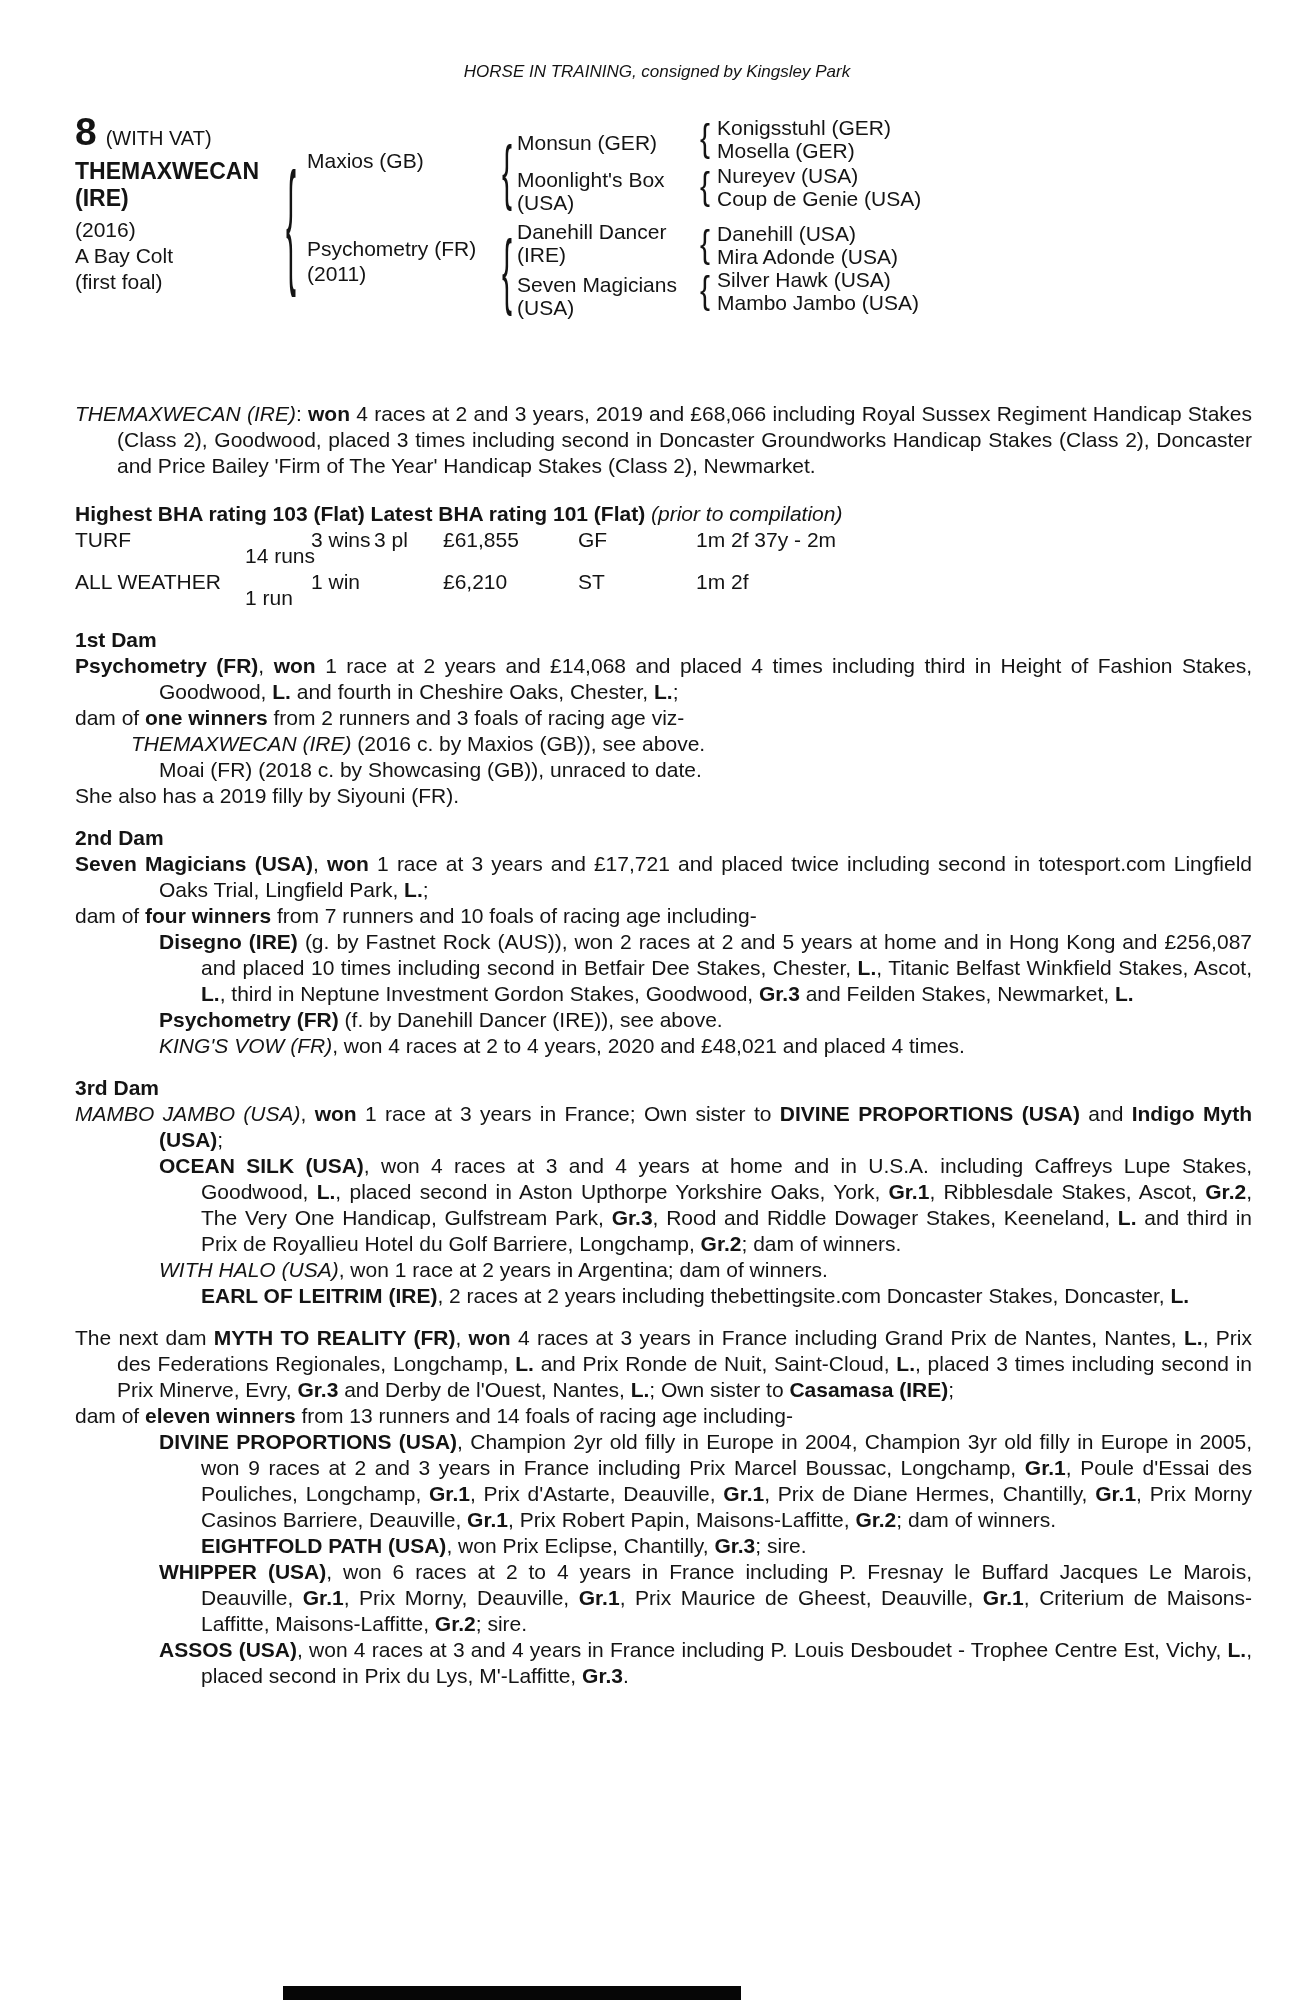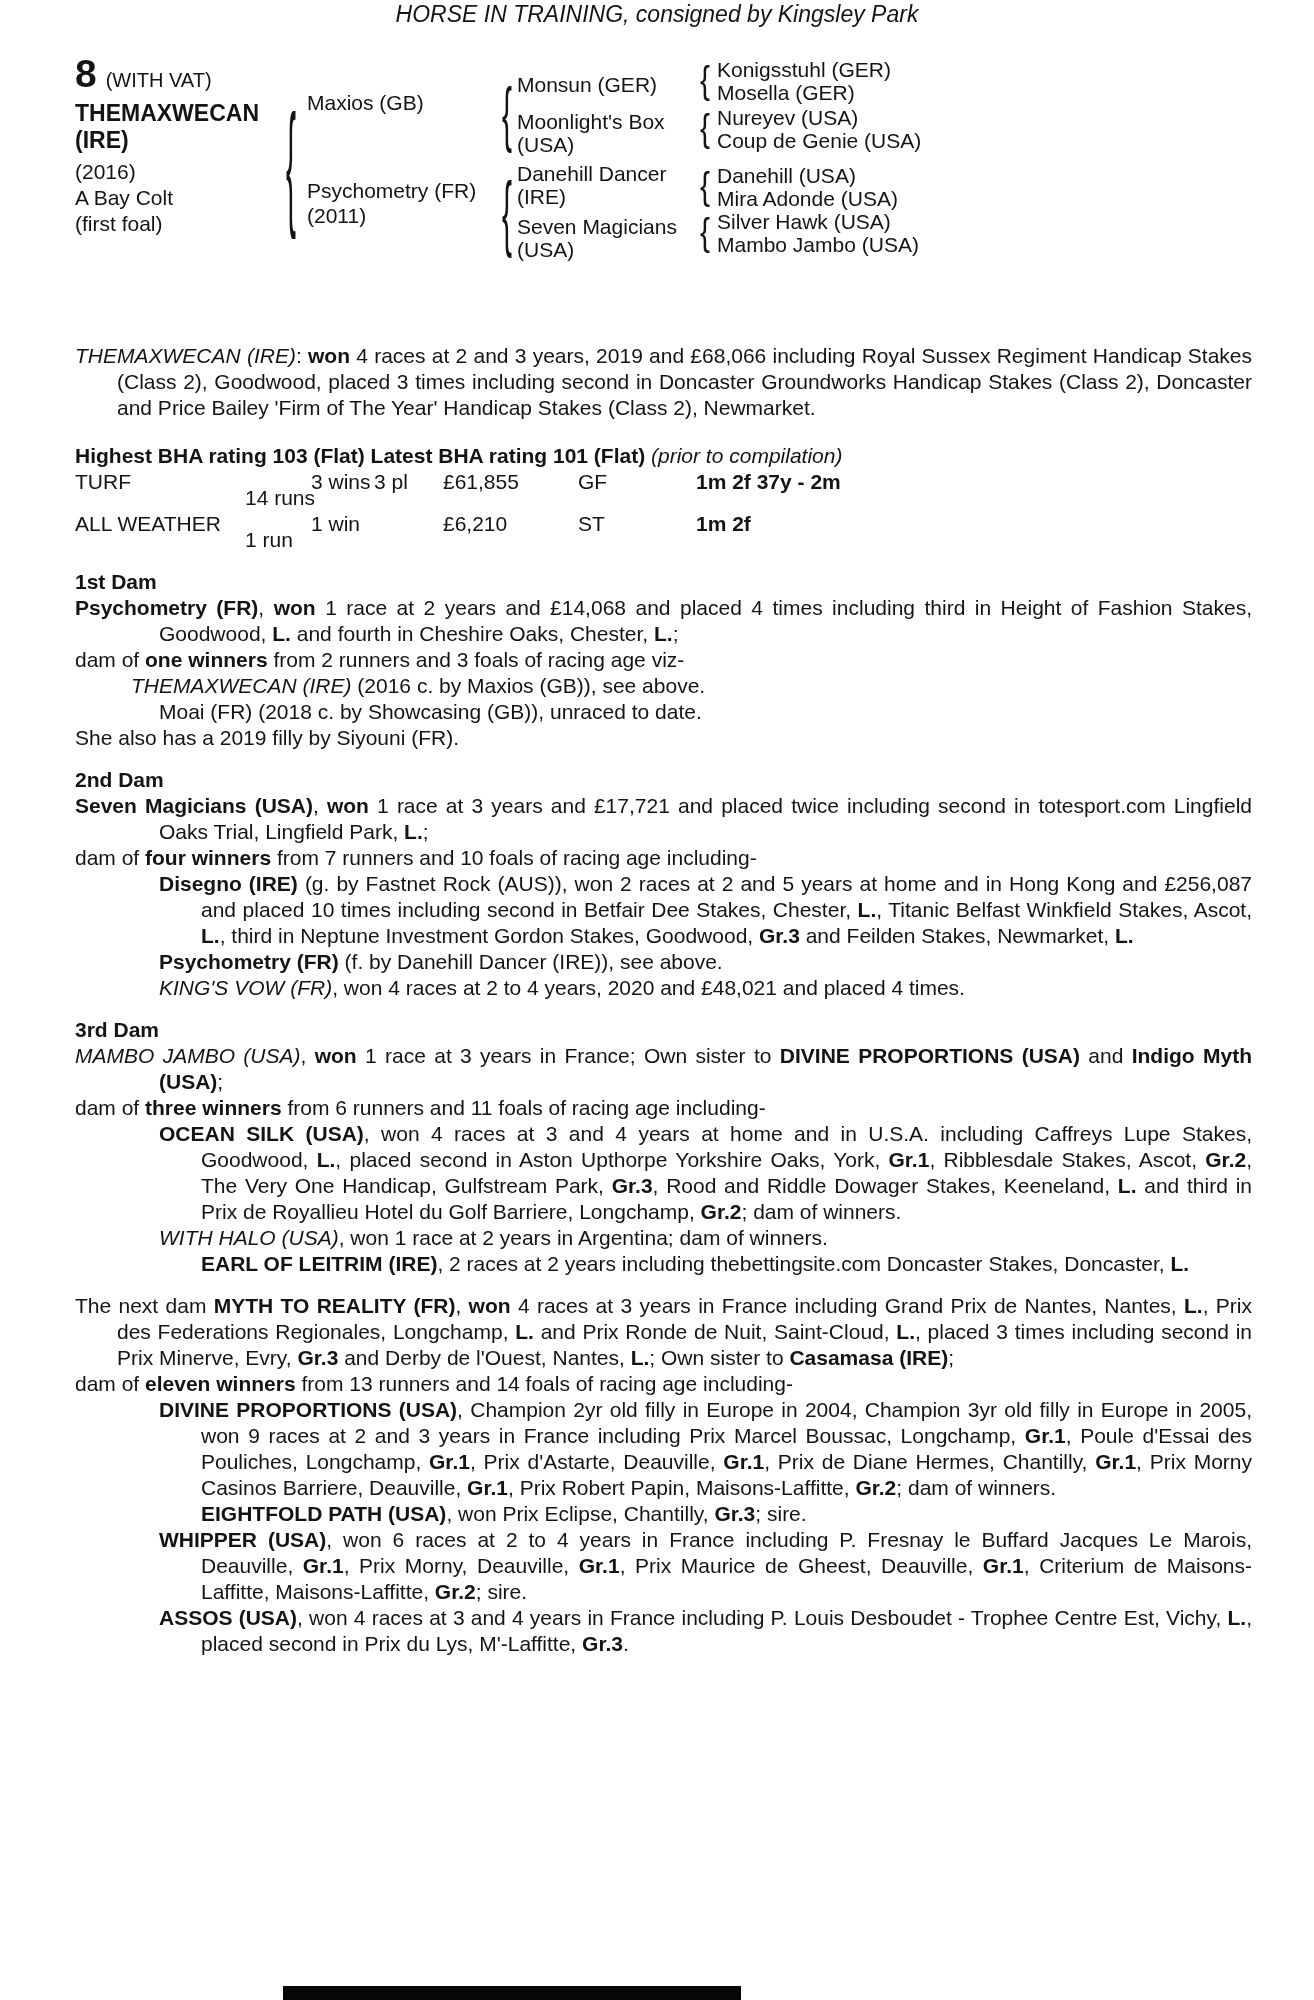--- a/index.html
+++ b/index.html
@@ -1,19 +1,19 @@
 <!DOCTYPE html>
 <html><head>
 <meta charset="utf-8">
 <style>
   html,body{margin:0;padding:0;background:#fff;}
   .page{position:relative;width:1314px;height:2000px;background:#fff;overflow:hidden;
         font-family:"Liberation Sans","DejaVu Sans",sans-serif;color:#141414;
         font-size:21px;line-height:26px;}
-  .header{text-align:center;font-style:italic;font-size:23px;line-height:28px;}
+  .header{padding-top:58px;text-align:center;font-style:italic;font-size:17px;line-height:28px;}
   
   .pedigree{position:relative;margin:22px 0 0 75px;height:237px;}
   .lot{position:absolute;left:0;top:4px;width:218px;}
   .lotrow{display:flex;align-items:baseline;gap:9px;}
   .lotno{font-weight:bold;font-size:39px;line-height:40px;}
   .vat{font-size:20px;}
   .hname{font-weight:bold;font-size:23px;line-height:27px;}
   .hname.first{margin-top:6px;}
   .lotline{line-height:26px;}
   .lotline.first{margin-top:5px;}
@@ -28,21 +28,21 @@
   .content{margin:24px 62px 0 75px;width:1177px;}
   .para{text-align:justify;}
   .para.nj{text-align:left;}
   .hd{font-weight:bold;}
   .b{font-weight:bold;}
   .i{font-style:italic;}
   .rtable{}
   .rrow{display:flex;}
   .c{flex:0 0 auto;white-space:nowrap;}
   .c0{width:170px;}.c1{width:66px;margin-top:16px;}.c2{width:63px;}.c3{width:69px;}
-  .c4{width:135px;}.c5{width:118px;}.c6{flex:1 1 auto;font-weight:bold;}
+  .c4{width:135px;}.c5{width:118px;}.c6{flex:1 1 auto;}
   .artifact{position:absolute;left:283px;bottom:0;width:458px;height:14px;background:#060606;}
 </style>
 </head>
 <body>
 
 <div class="page">
 
   <div class="header">HORSE IN TRAINING, consigned by Kingsley Park</div>
 
   <div class="pedigree">
@@ -124,21 +124,20 @@
       <div class="para" style="margin-left: 84px; text-indent: 0px;"><span>Moai (FR) (2018 c. by Showcasing (GB)), unraced to date.</span></div>
       <div class="para" style="margin-left: 0px; text-indent: 0px;"><span>She also has a 2019 filly by Siyouni (FR).</span></div>
       <div class="hd" style="margin-top: 16px;">2nd Dam</div>
       <div class="para" style="margin-left: 84px; text-indent: -84px;"><span class="b">Seven Magicians (USA)</span><span>, </span><span class="b">won</span><span> 1 race at 3 years and £17,721 and placed twice including second in totesport.com Lingfield Oaks Trial, Lingfield Park, </span><span class="b">L.</span><span>;</span></div>
       <div class="para" style="margin-left: 42px; text-indent: -42px;"><span>dam of </span><span class="b">four winners</span><span> from 7 runners and 10 foals of racing age including-</span></div>
       <div class="para" style="margin-left: 126px; text-indent: -42px;"><span class="b">Disegno (IRE)</span><span> (g. by Fastnet Rock (AUS)), won 2 races at 2 and 5 years at home and in Hong Kong and £256,087 and placed 10 times including second in Betfair Dee Stakes, Chester, </span><span class="b">L.</span><span>, Titanic Belfast Winkfield Stakes, Ascot, </span><span class="b">L.</span><span>, third in Neptune Investment Gordon Stakes, Goodwood, </span><span class="b">Gr.3</span><span> and Feilden Stakes, Newmarket, </span><span class="b">L.</span></div>
       <div class="para" style="margin-left: 84px; text-indent: 0px;"><span class="b">Psychometry (FR)</span><span> (f. by Danehill Dancer (IRE)), see above.</span></div>
       <div class="para" style="margin-left: 84px; text-indent: 0px;"><span class="i">KING'S VOW (FR)</span><span>, won 4 races at 2 to 4 years, 2020 and £48,021 and placed 4 times.</span></div>
       <div class="hd" style="margin-top: 16px;">3rd Dam</div>
       <div class="para" style="margin-left: 84px; text-indent: -84px;"><span class="i">MAMBO JAMBO (USA)</span><span>, </span><span class="b">won</span><span> 1 race at 3 years in France; Own sister to </span><span class="b">DIVINE PROPORTIONS (USA)</span><span> and </span><span class="b">Indigo Myth (USA)</span><span>;</span></div>
-      <div class="para" style="margin-left: 42px; text-indent: -42px;"><span>dam of </span><span class="b">three winners</span><span> from 6 runners and 11 foals of racing age including-</span></div>
       <div class="para" style="margin-left: 126px; text-indent: -42px;"><span class="b">OCEAN SILK (USA)</span><span>, won 4 races at 3 and 4 years at home and in U.S.A. including Caffreys Lupe Stakes, Goodwood, </span><span class="b">L.</span><span>, placed second in Aston Upthorpe Yorkshire Oaks, York, </span><span class="b">Gr.1</span><span>, Ribblesdale Stakes, Ascot, </span><span class="b">Gr.2</span><span>, The Very One Handicap, Gulfstream Park, </span><span class="b">Gr.3</span><span>, Rood and Riddle Dowager Stakes, Keeneland, </span><span class="b">L.</span><span> and third in Prix de Royallieu Hotel du Golf Barriere, Longchamp, </span><span class="b">Gr.2</span><span>; dam of winners.</span></div>
       <div class="para" style="margin-left: 126px; text-indent: -42px;"><span class="i">WITH HALO (USA)</span><span>, won 1 race at 2 years in Argentina; dam of winners.</span></div>
       <div class="para" style="margin-left: 168px; text-indent: -42px;"><span class="b">EARL OF LEITRIM (IRE)</span><span>, 2 races at 2 years including thebettingsite.com Doncaster Stakes, Doncaster, </span><span class="b">L.</span></div>
       <div class="para" style="margin-top: 16px; margin-left: 42px; text-indent: -42px;"><span>The next dam </span><span class="b">MYTH TO REALITY (FR)</span><span>, </span><span class="b">won</span><span> 4 races at 3 years in France including Grand Prix de Nantes, Nantes, </span><span class="b">L.</span><span>, Prix des Federations Regionales, Longchamp, </span><span class="b">L.</span><span> and Prix Ronde de Nuit, Saint-Cloud, </span><span class="b">L.</span><span>, placed 3 times including second in Prix Minerve, Evry, </span><span class="b">Gr.3</span><span> and Derby de l'Ouest, Nantes, </span><span class="b">L.</span><span>; Own sister to </span><span class="b">Casamasa (IRE)</span><span>;</span></div>
       <div class="para" style="margin-left: 42px; text-indent: -42px;"><span>dam of </span><span class="b">eleven winners</span><span> from 13 runners and 14 foals of racing age including-</span></div>
       <div class="para" style="margin-left: 126px; text-indent: -42px;"><span class="b">DIVINE PROPORTIONS (USA)</span><span>, Champion 2yr old filly in Europe in 2004, Champion 3yr old filly in Europe in 2005, won 9 races at 2 and 3 years in France including Prix Marcel Boussac, Longchamp, </span><span class="b">Gr.1</span><span>, Poule d'Essai des Pouliches, Longchamp, </span><span class="b">Gr.1</span><span>, Prix d'Astarte, Deauville, </span><span class="b">Gr.1</span><span>, Prix de Diane Hermes, Chantilly, </span><span class="b">Gr.1</span><span>, Prix Morny Casinos Barriere, Deauville, </span><span class="b">Gr.1</span><span>, Prix Robert Papin, Maisons-Laffitte, </span><span class="b">Gr.2</span><span>; dam of winners.</span></div>
       <div class="para" style="margin-left: 126px; text-indent: 0px;"><span class="b">EIGHTFOLD PATH (USA)</span><span>, won Prix Eclipse, Chantilly, </span><span class="b">Gr.3</span><span>; sire.</span></div>
       <div class="para" style="margin-left: 126px; text-indent: -42px;"><span class="b">WHIPPER (USA)</span><span>, won 6 races at 2 to 4 years in France including P. Fresnay le Buffard Jacques Le Marois, Deauville, </span><span class="b">Gr.1</span><span>, Prix Morny, Deauville, </span><span class="b">Gr.1</span><span>, Prix Maurice de Gheest, Deauville, </span><span class="b">Gr.1</span><span>, Criterium de Maisons-Laffitte, Maisons-Laffitte, </span><span class="b">Gr.2</span><span>; sire.</span></div>
       <div class="para" style="margin-left: 126px; text-indent: -42px;"><span class="b">ASSOS (USA)</span><span>, won 4 races at 3 and 4 years in France including P. Louis Desboudet - Trophee Centre Est, Vichy, </span><span class="b">L.</span><span>, placed second in Prix du Lys, M'-Laffitte, </span><span class="b">Gr.3</span><span>.</span></div>
     </div>

